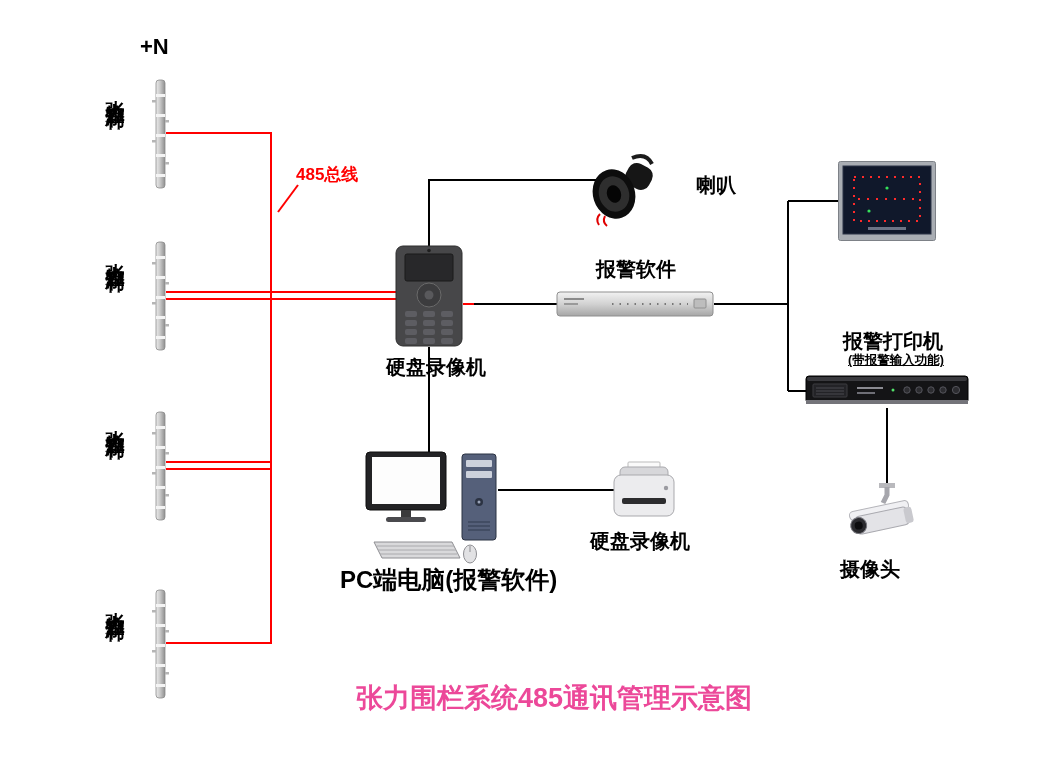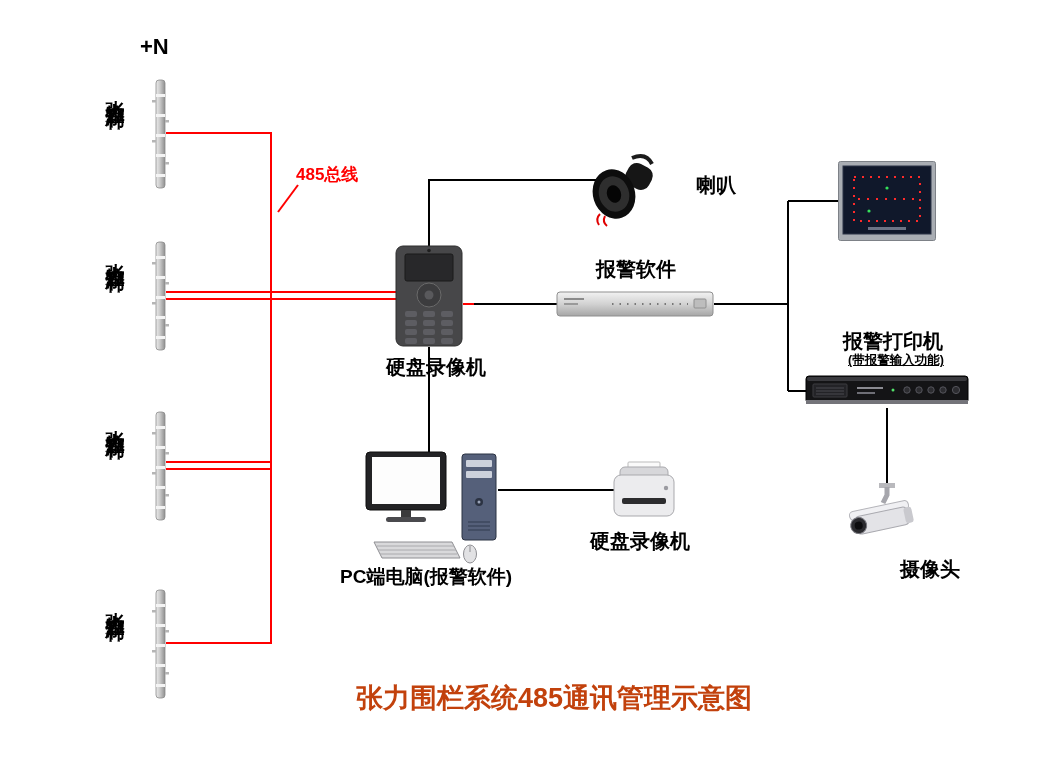--- a/index.html
+++ b/index.html
@@ -6,21 +6,21 @@
   body{font-family:"Liberation Sans","DejaVu Sans",sans-serif;}
   .canvas{position:relative;width:1039px;height:779px;background:#ffffff;overflow:hidden;}
   .abs{position:absolute;}
   .wires{position:absolute;left:0;top:0;}
   .lbl{position:absolute;color:#000;font-size:20px;font-weight:600;white-space:nowrap;}
   .vlabel{position:absolute;writing-mode:vertical-rl;text-orientation:upright;font-size:19px;
           font-weight:600;color:#000;letter-spacing:3px;line-height:1;}
   .nplus{position:absolute;font-size:22px;font-weight:700;color:#000;}
   .buslbl{position:absolute;font-size:17px;font-weight:700;color:#ff0000;}
   .sublbl{position:absolute;font-size:12.5px;font-weight:600;color:#000;white-space:nowrap;text-decoration:underline;}
-  .title{position:absolute;font-size:27px;font-weight:700;color:#c2410c;white-space:nowrap;}
+  .title{position:absolute;font-size:27px;font-weight:700;color:#ec4899;white-space:nowrap;}
   svg{display:block;}
 </style>
 </head>
 <body>
 
 <div class="canvas">
 
   <svg class="wires" width="1039" height="779" viewBox="0 0 1039 779">
     <defs>
       <linearGradient id="poleGrad" x1="0" y1="0" x2="1" y2="0">
@@ -216,41 +216,41 @@
       <path d="M42,5 L42,13 L38,21" stroke="#a6a6ac" stroke-width="5" fill="none"></path>
       <g transform="rotate(-12 35 38)">
         <rect x="6" y="24" width="60" height="9" rx="4" fill="#f0f0f3" stroke="#b5b5ba"></rect>
         <rect x="10" y="30" width="54" height="18" rx="5" fill="#e3e3e7" stroke="#a9a9af"></rect>
         <rect x="60" y="31" width="8" height="16" rx="3" fill="#c9c9ce"></rect>
         <circle cx="13" cy="39" r="8" fill="#2b2b2f" stroke="#77777e"></circle>
         <circle cx="13" cy="39" r="4" fill="#0c0c0e"></circle>
       </g>
     </svg>
   </div>
-  <div class="lbl" style="left:900px;top:556px">摄像头</div>
+  <div class="lbl" style="left:840px;top:556px">摄像头</div>
 
   <div class="abs" style="left:364px;top:450px">
     <svg width="142" height="118" viewBox="0 0 142 118">
       <rect x="2" y="2" width="80" height="58" rx="4" fill="#232325" stroke="#0e0e0e"></rect>
       <rect x="8" y="7" width="68" height="47" fill="#fdfdfd"></rect>
       <rect x="37" y="60" width="10" height="7" fill="#3a3a3c"></rect>
       <rect x="22" y="67" width="40" height="5" rx="2.5" fill="#4a4a4e"></rect>
       <rect x="98" y="4" width="34" height="86" rx="3" fill="#55607a" stroke="#2b3242"></rect>
       <rect x="102" y="10" width="26" height="7" rx="1" fill="#cdd2dc"></rect>
       <rect x="102" y="21" width="26" height="7" rx="1" fill="#cdd2dc"></rect>
       <circle cx="115" cy="52" r="4" fill="#2b3242"></circle>
         <circle cx="115" cy="52" r="1.5" fill="#9aa4b8"></circle>
       <path d="M104,72 h22 M104,76 h22 M104,80 h22" stroke="#3d475e" stroke-width="1.5"></path>
       <path d="M10,92 L88,92 L96,108 L18,108 Z" fill="#d9d9db" stroke="#8e8e92"></path>
       <path d="M13,96 h77 M14,100 h78 M16,104 h77" stroke="#aaaaad" stroke-width="1"></path>
       <ellipse cx="106" cy="104" rx="6.5" ry="9" fill="#e2e2e4" stroke="#8e8e92"></ellipse>
       <line x1="106" y1="96" x2="106" y2="102" stroke="#8e8e92"></line>
     </svg>
   </div>
-  <div class="lbl" style="left:340px;top:564px;font-size:19px">PC端电脑(报警软件)</div>
+  <div class="lbl" style="left:340px;top:564px;font-size:24px">PC端电脑(报警软件)</div>
 
   <div class="abs" style="left:606px;top:460px">
     <svg width="76" height="62" viewBox="0 0 76 62">
       <rect x="22" y="2" width="32" height="7" rx="1" fill="#fafafa" stroke="#bbbbbb"></rect>
       <rect x="14" y="7" width="48" height="14" rx="5" fill="#d7d7da" stroke="#a9a9ad"></rect>
       <rect x="8" y="15" width="60" height="41" rx="7" fill="#ececee" stroke="#a9a9ad"></rect>
       <rect x="16" y="38" width="44" height="6" rx="2" fill="#2c2c2e"></rect>
       <circle cx="60" cy="28" r="2.2" fill="#9a9aa0"></circle>
     </svg>
   </div>

